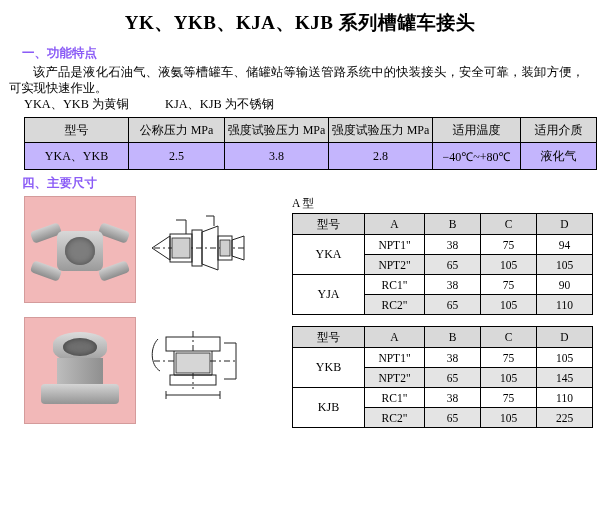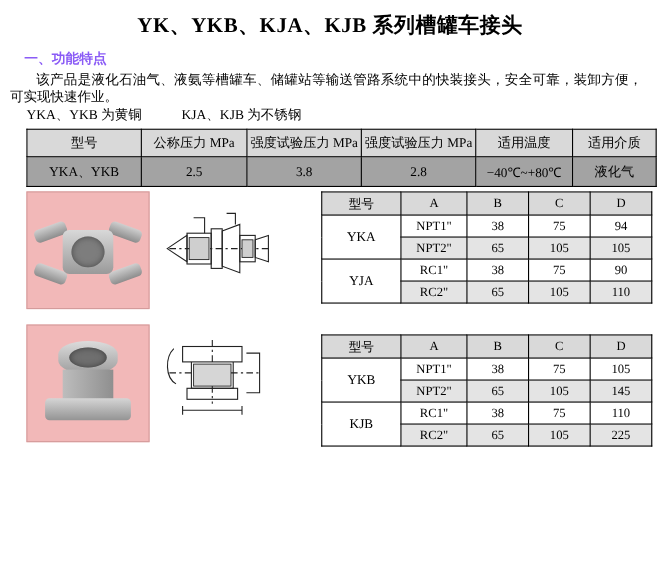--- a/index.html
+++ b/index.html
@@ -59,21 +59,21 @@
 
   
   table.perf {
     border-collapse: collapse;
     margin: 4px 0 0 24px;
     width: 552px;
     table-layout: fixed;
   }
   table.perf td {
     border: 1px solid #000;
-    background: #a3a3a3;
+    background: #c4b5fd;
     text-align: center;
     font-family: "Liberation Serif", serif;
     font-size: 12px;
     height: 26px;
     padding: 0 2px;
   }
   table.perf tr.head td {
     background: #d9d9d9;
     height: 24px;
   }
@@ -267,20 +267,21 @@
       <td>YKA、YKB</td>
       <td>2.5</td>
       <td>3.8</td>
       <td>2.8</td>
       <td>−40℃~+80℃</td>
       <td>液化气</td>
     </tr>
   </tbody>
     </table>
 
+  <div class="section-head">四、主要尺寸</div>
 
   <div class="dims-wrap">
 
     <div class="photo-col">
 
       <div class="pair">
         <div class="photo-box">
           <div class="valve-a">
             <div class="lug-l"></div>
               <div class="lug-r"></div>
@@ -336,20 +337,21 @@
             </g>
             <g fill="#d6d6d6" stroke="#222" stroke-width="0.8">
               <rect x="36" y="36" width="34" height="20"></rect>
             </g>
           </svg>
         </div>
       </div>
     </div>
 
     <div class="right-col">
+      <div class="type-label">A 型</div>
       <table class="dim">
         <colgroup>
           <col style="width:72px">
             <col style="width:60px">
             <col style="width:56px">
             <col style="width:56px">
             <col style="width:56px">
         </colgroup>
         <tbody>
             <tr class="head">

